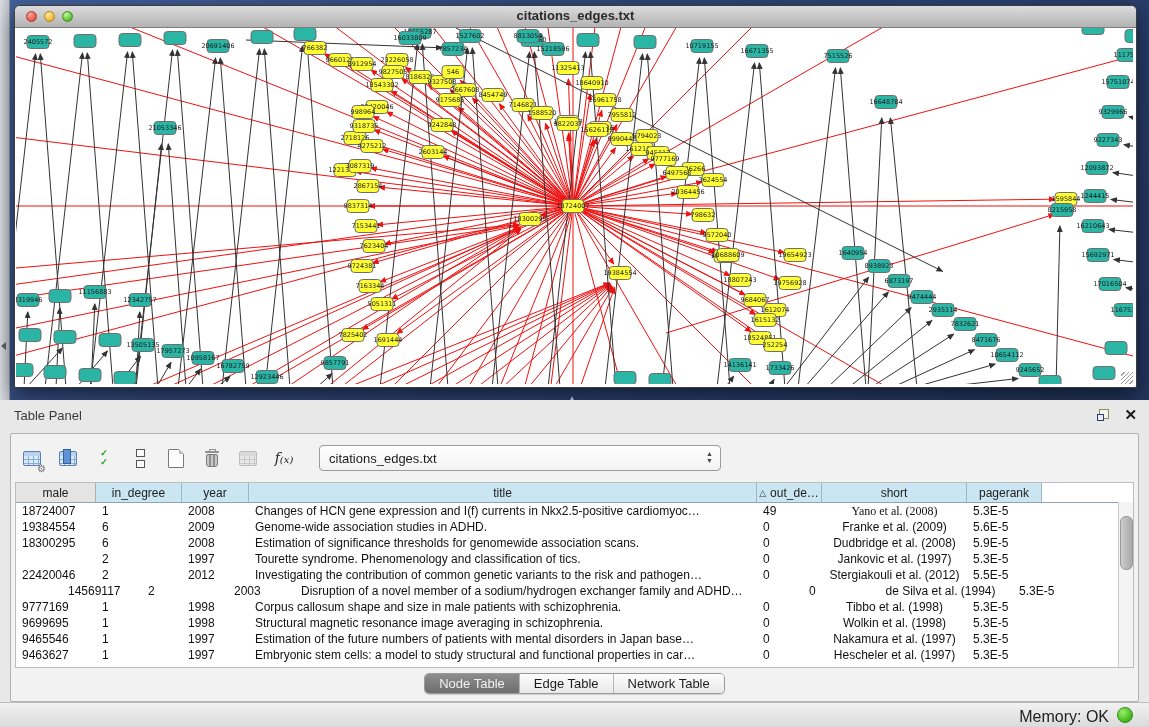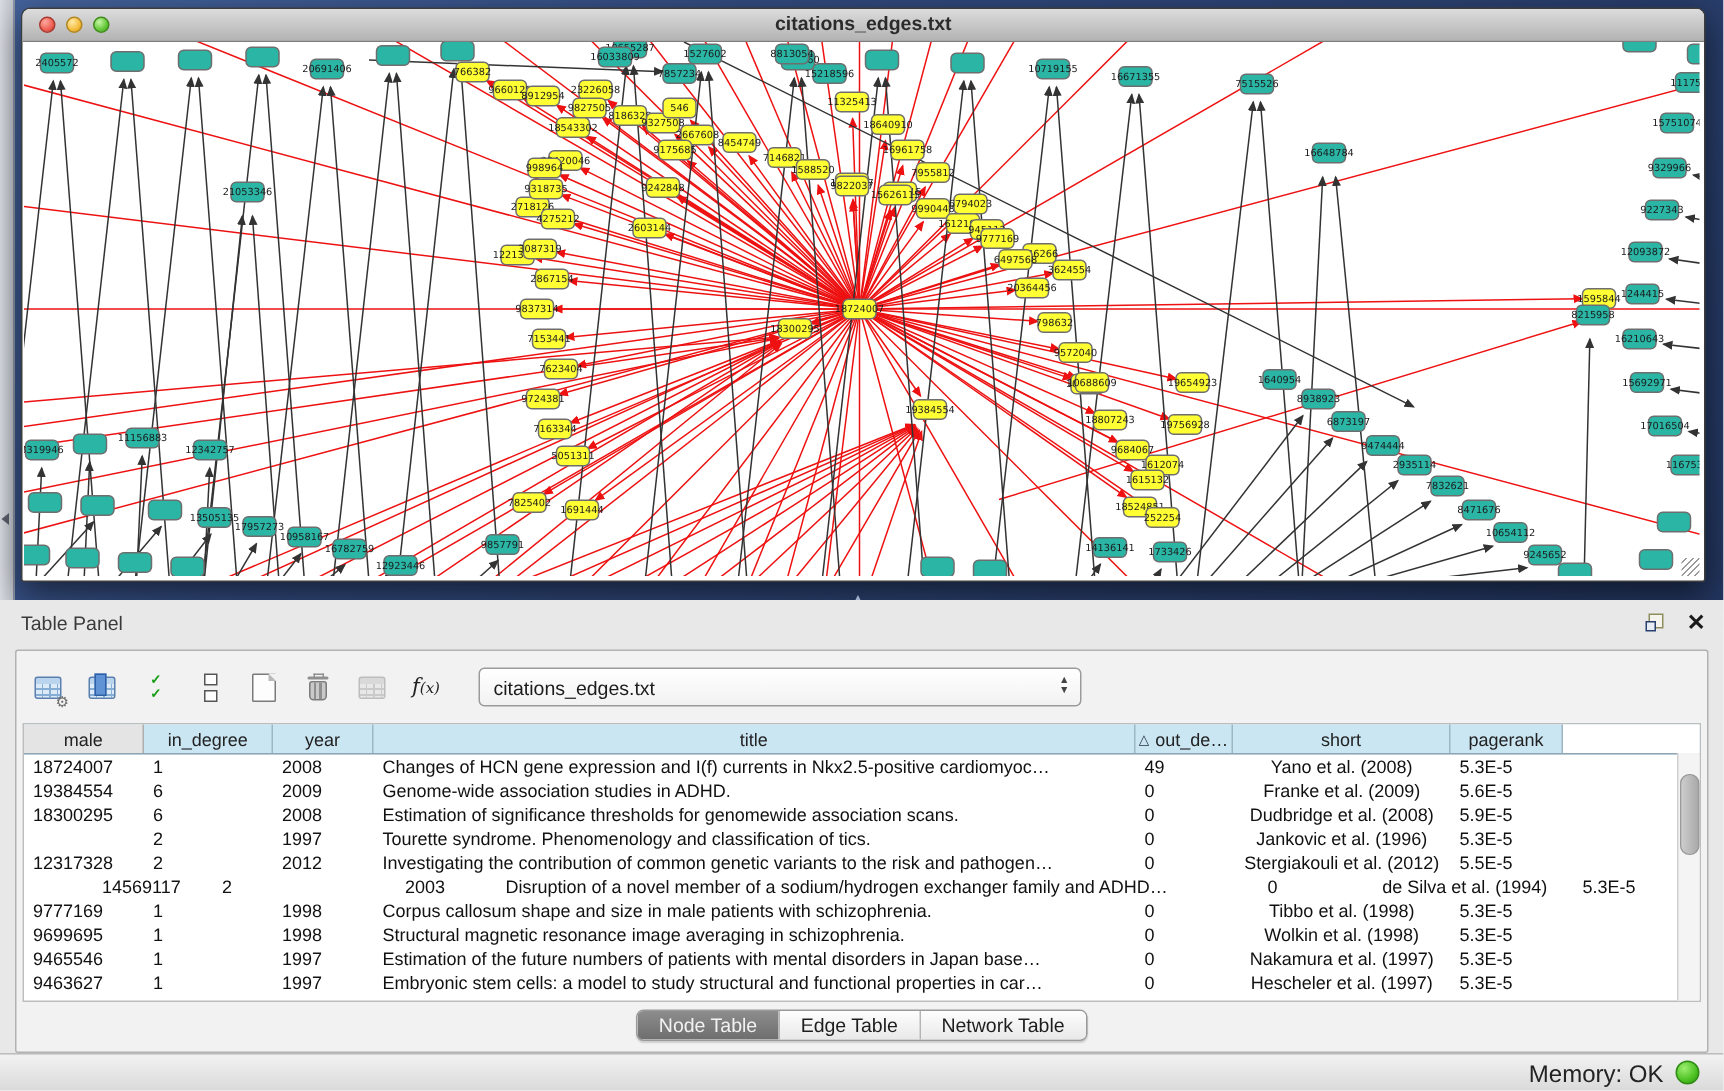--- a/index.html
+++ b/index.html
@@ -636,21 +636,21 @@
           <div class="hcell" style="width: 75px;">pagerank</div>
           <div class="hcell filler" style="flex: 1 1 0%;"></div>
         </div>
       <div id="grid-body">
           <div class="grow">
             <div class="gcell" style="width: 80px;">18724007</div>
             <div class="gcell" style="width: 86px;">1</div>
             <div class="gcell" style="width: 67px;">2008</div>
             <div class="gcell" style="width: 508px;">Changes of HCN gene expression and I(f) currents in Nkx2.5-positive cardiomyoc…</div>
             <div class="gcell" style="width: 65px;">49</div>
-            <div class="gcell center" style="width: 145px;">Yano et al. (2008)</div>
+            <div class="gcell center" style="width: 145px; font-family: Liberation Serif, serif;">Yano et al. (2008)</div>
             <div class="gcell" style="width: 75px;">5.3E-5</div>
           </div>
           <div class="grow">
             <div class="gcell" style="width: 80px;">19384554</div>
             <div class="gcell" style="width: 86px;">6</div>
             <div class="gcell" style="width: 67px;">2009</div>
             <div class="gcell" style="width: 508px;">Genome-wide association studies in ADHD.</div>
             <div class="gcell" style="width: 65px;">0</div>
             <div class="gcell center" style="width: 145px;">Franke et al. (2009)</div>
             <div class="gcell" style="width: 75px;">5.6E-5</div>
@@ -663,36 +663,36 @@
             <div class="gcell" style="width: 65px;">0</div>
             <div class="gcell center" style="width: 145px;">Dudbridge et al. (2008)</div>
             <div class="gcell" style="width: 75px;">5.9E-5</div>
           </div>
           <div class="grow">
             <div class="gcell" style="width: 80px; margin-top: 36px;">9115460</div>
             <div class="gcell" style="width: 86px;">2</div>
             <div class="gcell" style="width: 67px;">1997</div>
             <div class="gcell" style="width: 508px;">Tourette syndrome. Phenomenology and classification of tics.</div>
             <div class="gcell" style="width: 65px;">0</div>
-            <div class="gcell center" style="width: 145px;">Jankovic et al. (1996)</div>
+            <div class="gcell center" style="width: 145px;">Jankovic et al. (1997)</div>
             <div class="gcell" style="width: 75px;">5.3E-5</div>
           </div>
           <div class="grow">
-            <div class="gcell" style="width: 80px;">12317328</div>
+            <div class="gcell" style="width: 80px;">22420046</div>
             <div class="gcell" style="width: 86px;">2</div>
             <div class="gcell" style="width: 67px;">2012</div>
             <div class="gcell" style="width: 508px;">Investigating the contribution of common genetic variants to the risk and pathogen…</div>
             <div class="gcell" style="width: 65px;">0</div>
             <div class="gcell center" style="width: 145px;">Stergiakouli et al. (2012)</div>
             <div class="gcell" style="width: 75px;">5.5E-5</div>
           </div>
           <div class="grow">
             <div class="gcell" style="width: 80px; margin-left: 46px;">14569117</div>
             <div class="gcell" style="width: 86px;">2</div>
-            <div class="gcell" style="width: 67px; margin-left: 36px;">2003</div>
+            <div class="gcell" style="width: 67px;">2003</div>
             <div class="gcell" style="width: 508px;">Disruption of a novel member of a sodium/hydrogen exchanger family and ADHD…</div>
             <div class="gcell" style="width: 65px;">0</div>
             <div class="gcell center" style="width: 145px;">de Silva et al. (1994)</div>
             <div class="gcell" style="width: 75px;">5.3E-5</div>
           </div>
           <div class="grow">
             <div class="gcell" style="width: 80px;">9777169</div>
             <div class="gcell" style="width: 86px;">1</div>
             <div class="gcell" style="width: 67px;">1998</div>
             <div class="gcell" style="width: 508px;">Corpus callosum shape and size in male patients with schizophrenia.</div>

